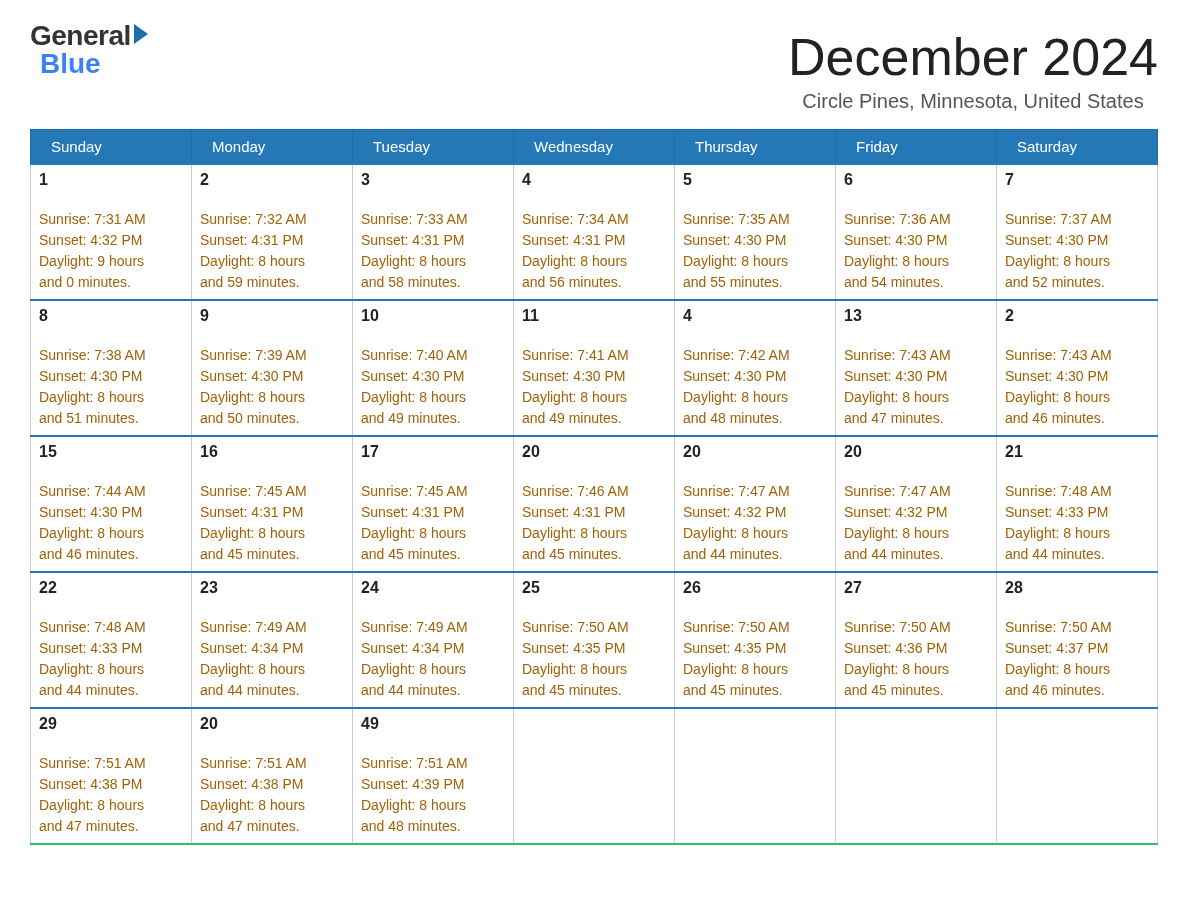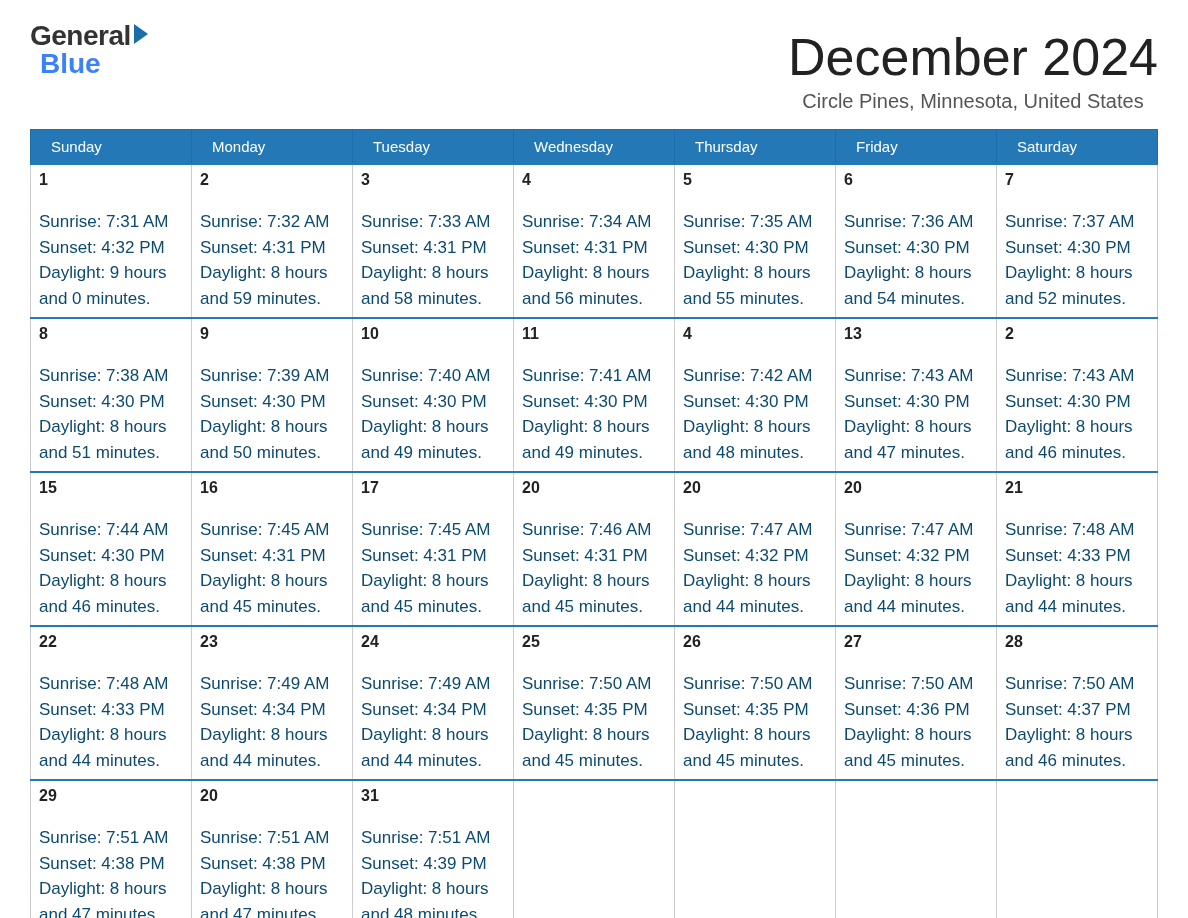--- a/index.html
+++ b/index.html
@@ -83,22 +83,22 @@
       width: 14.28%;
       min-height: 100px;
     }
     .day-number {
       font-size: 16px;
       font-weight: bold;
       color: #222;
       margin-bottom: 4px;
     }
     .day-info {
-      font-size: 17px;
-      color: #0c4a6e;
+      font-size: 14px;
+      color: #a16207;
       line-height: 1.5;
       margin-top: 20px;
     }
     .empty-cell {
       background: #fff;
     }
     .calendar tbody tr:last-child td {
       border-bottom: 2px solid #22c55e;
     }
   </style>
@@ -255,21 +255,21 @@
       <tr>
         <td>
           <div class="day-number">29</div>
           <div class="day-info">Sunrise: 7:51 AM<br>Sunset: 4:38 PM<br>Daylight: 8 hours<br>and 47 minutes.</div>
         </td>
         <td>
           <div class="day-number">20</div>
           <div class="day-info">Sunrise: 7:51 AM<br>Sunset: 4:38 PM<br>Daylight: 8 hours<br>and 47 minutes.</div>
         </td>
         <td>
-          <div class="day-number">31</div>
+          <div class="day-number">49</div>
           <div class="day-info">Sunrise: 7:51 AM<br>Sunset: 4:39 PM<br>Daylight: 8 hours<br>and 48 minutes.</div>
         </td>
         <td class="empty-cell"></td>
         <td class="empty-cell"></td>
         <td class="empty-cell"></td>
         <td class="empty-cell"></td>
       </tr>
     </tbody>
 </table>
 

